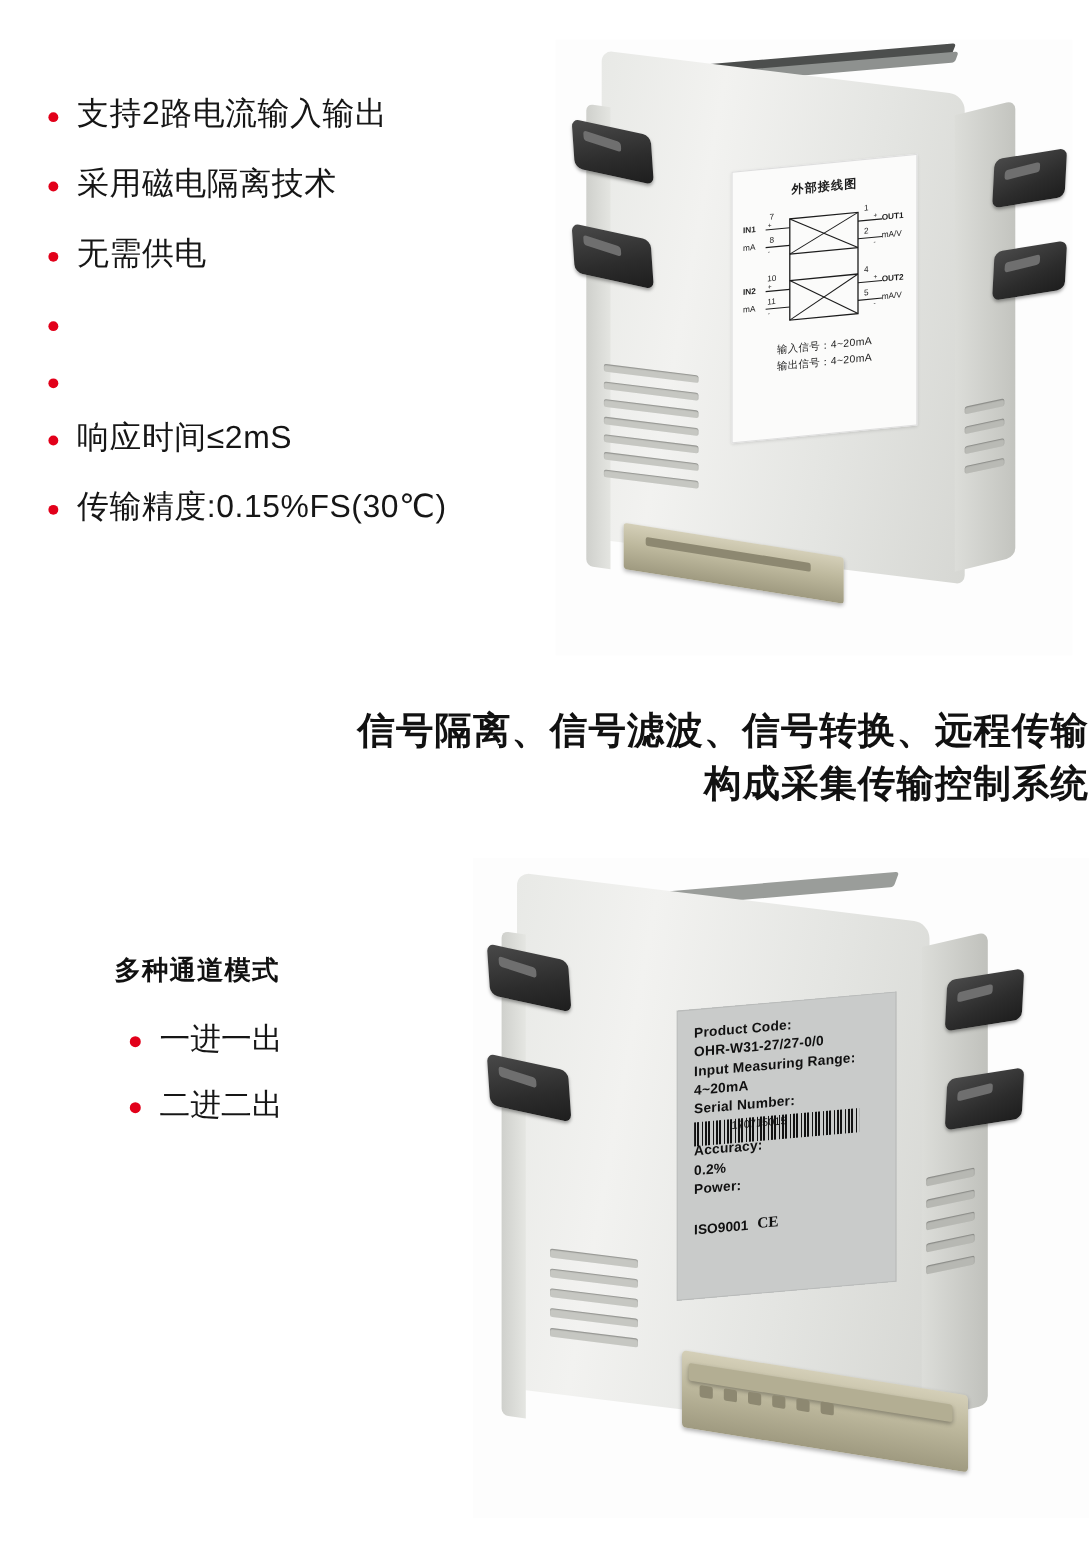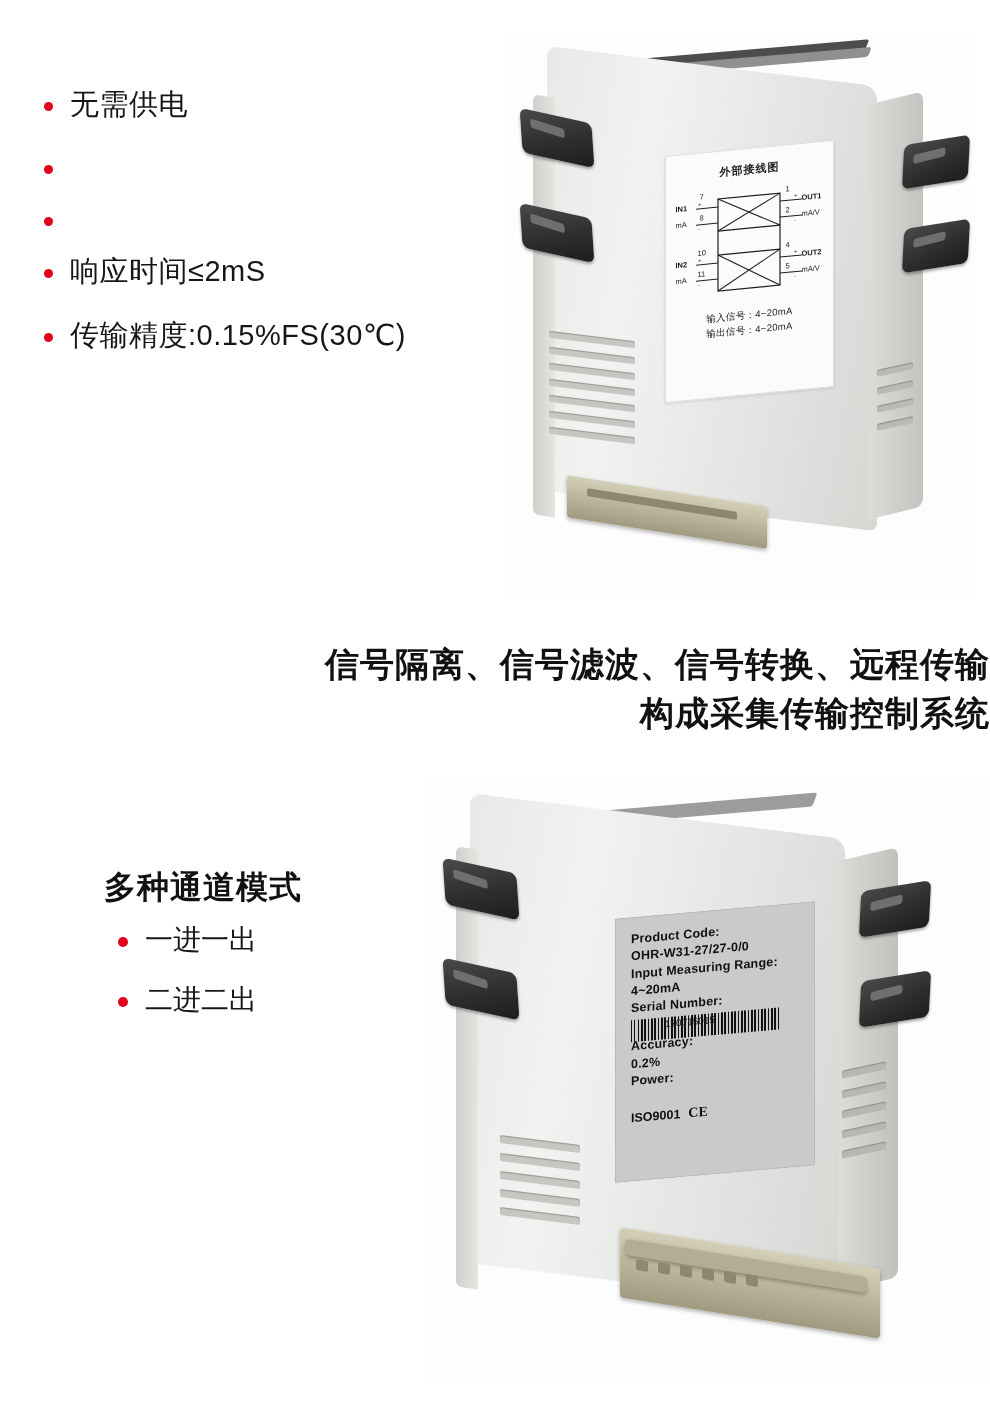--- a/index.html
+++ b/index.html
@@ -43,22 +43,22 @@
     line-height:1.45;
   }
   #headline .l2{
     font-size:34px;font-weight:700;letter-spacing:1px;color:#111;
     line-height:1.45;
   }
 
   
   #modes{left:104px;top:866px;width:380px;}
   #modes .mtitle{
-    font-size:32px;font-weight:700;color:#111;letter-spacing:1px;
-    margin-bottom:13px;
+    font-size:24px;font-weight:700;color:#111;letter-spacing:1px;
+    margin-bottom:30px;
   }
   .mitem{display:flex;align-items:flex-start;margin-bottom:26px;margin-left:14px;}
   .mitem .dot{
     width:10px;height:10px;border-radius:50%;
     background:#e2001a;margin-top:14px;margin-right:17px;flex:none;
   }
   .mitem .txt{font-size:28px;color:#161616;line-height:1.2;}
 
   
   .device{position:absolute;}
@@ -160,20 +160,28 @@
   .iso-row{
     margin-left:16px;margin-top:20px;font-size:12.5px;font-weight:700;
     display:flex;align-items:center;gap:8px;
   }
   .ce{font-family:"Liberation Serif",serif;font-size:14px;}
 </style>
 </head>
 <body>
 
 <div class="section" id="features">
+  <div class="feat">
+    <span class="dot"></span>
+    <span class="txt">支持2路电流输入输出</span>
+  </div>
+  <div class="feat">
+    <span class="dot"></span>
+    <span class="txt">采用磁电隔离技术</span>
+  </div>
   <div class="feat">
     <span class="dot"></span>
     <span class="txt">无需供电</span>
   </div>
   <div class="feat">
     <span class="dot"></span>
   </div>
   <div class="feat">
     <span class="dot"></span>
   </div>

